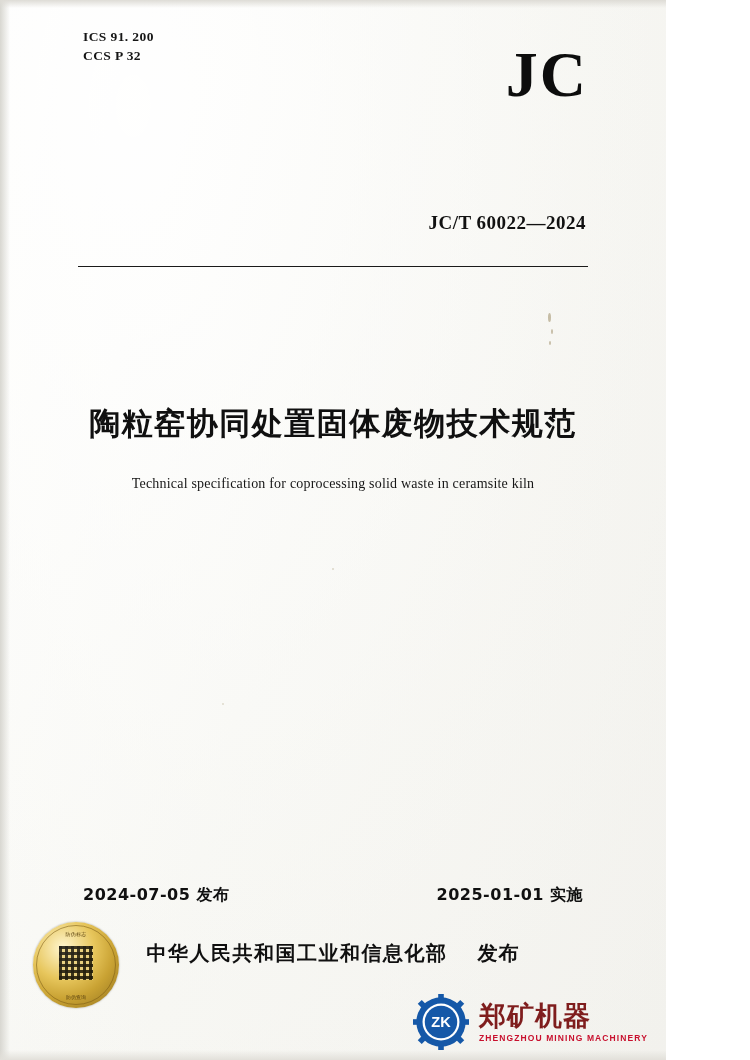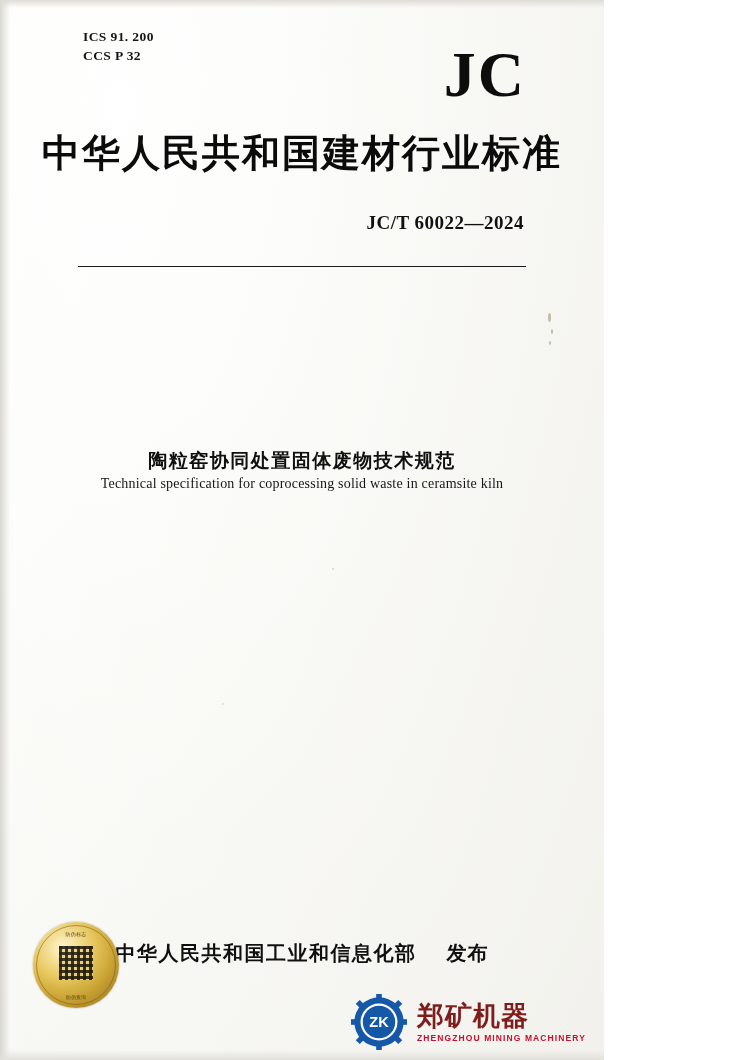--- a/index.html
+++ b/index.html
@@ -5,21 +5,21 @@
   html, body {
     margin: 0;
     padding: 0;
     background: #ffffff;
   }
   body {
     font-family: "Liberation Sans", sans-serif;
   }
   #page {
     position: relative;
-    width: 604px;
+    width: 666px;
     height: 1060px;
     background: #fbfbf9;
     overflow: hidden;
   }
   
   #paper-texture {
     position: absolute;
     inset: 0;
     background:
       radial-gradient(ellipse at 20% 10%, rgba(255,255,255,0.9) 0%, rgba(250,250,247,0.2) 60%, rgba(238,238,233,0.35) 100%),
@@ -105,24 +105,23 @@
     border-top: 1.6px solid #1a1a1a;
   }
 
   .doc-title-cn {
     position: absolute;
     left: 0; right: 0;
     top: 403px;
     text-align: center;
     font-family: "DejaVu Sans", sans-serif;
     font-weight: bold;
-    font-size: 19px;
+    font-size: 31px;
     letter-spacing: 1.5px;
     color: #101010;
-    margin-top: 45px;
   }
 
   .doc-title-en {
     position: absolute;
     left: 0; right: 0;
     top: 476px;
     text-align: center;
     font-family: "Liberation Serif", serif;
     font-size: 14px;
     letter-spacing: 0.2px;
@@ -260,35 +259,38 @@
   <div id="edge-top"></div>
   <div id="edge-bottom"></div>
 
   <div class="ics-block">
     <div>ICS 91. 200</div>
     <div>CCS P 32</div>
   </div>
 
   <div class="jc-logo">JC</div>
 
-  <div class="main-title">中华人民共和国建材行业标准</div>
 
   <div class="std-number">JC/T 60022—2024</div>
 
   <div class="rule"></div>
 
   <div class="speck" style="left:548px; top:313px; width:3px; height:9px;"></div>
   <div class="speck" style="left:551px; top:329px; width:2px; height:5px;"></div>
   <div class="speck" style="left:549px; top:341px; width:2px; height:4px;"></div>
   <div class="speck" style="left:332px; top:568px; width:2px; height:2px; opacity:.45;"></div>
   <div class="speck" style="left:222px; top:703px; width:2px; height:2px; opacity:.4;"></div>
 
   <div class="doc-title-cn">陶粒窑协同处置固体废物技术规范</div>
   <div class="doc-title-en">Technical specification for coprocessing solid waste in ceramsite kiln</div>
 
+  <div class="date-row">
+    <div>2024-07-05 发布</div>
+    <div>2025-01-01 实施</div>
+  </div>
 
   <div class="issuer">
     <span>中华人民共和国工业和信息化部</span><span class="pub">发布</span>
   </div>
 
   <div class="seal">
     <div class="seal-ring"></div>
     <div class="seal-text-top">防伪标志</div>
     <div class="seal-qr"></div>
     <div class="seal-text-bottom">防伪查询</div>

